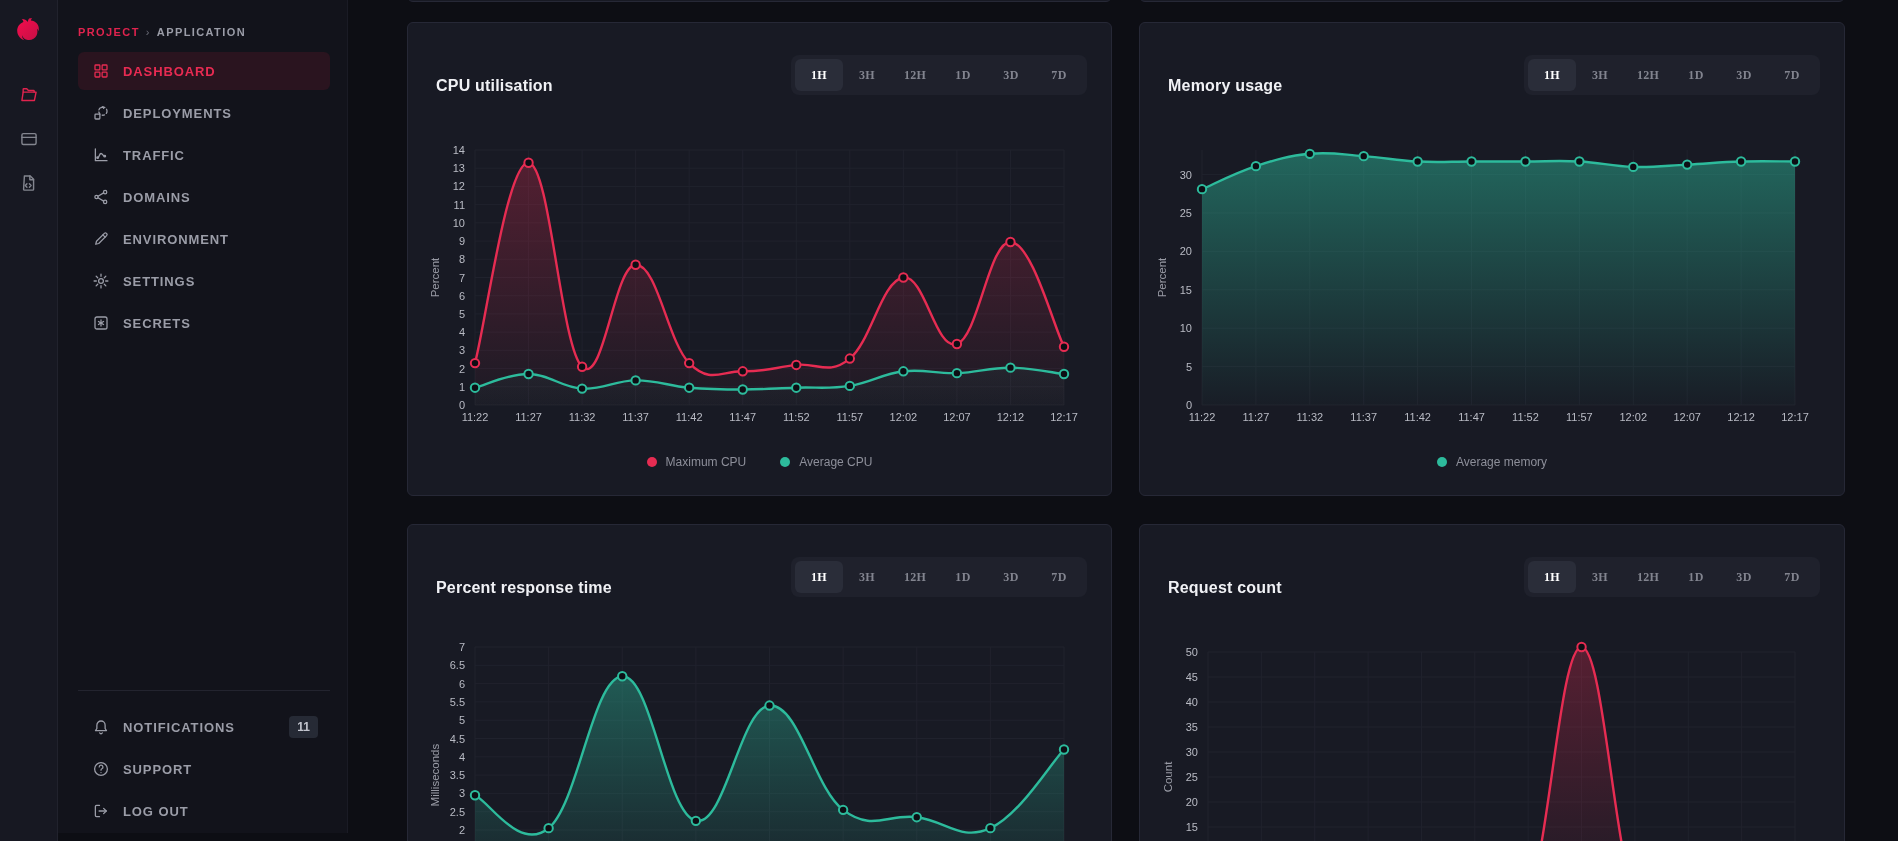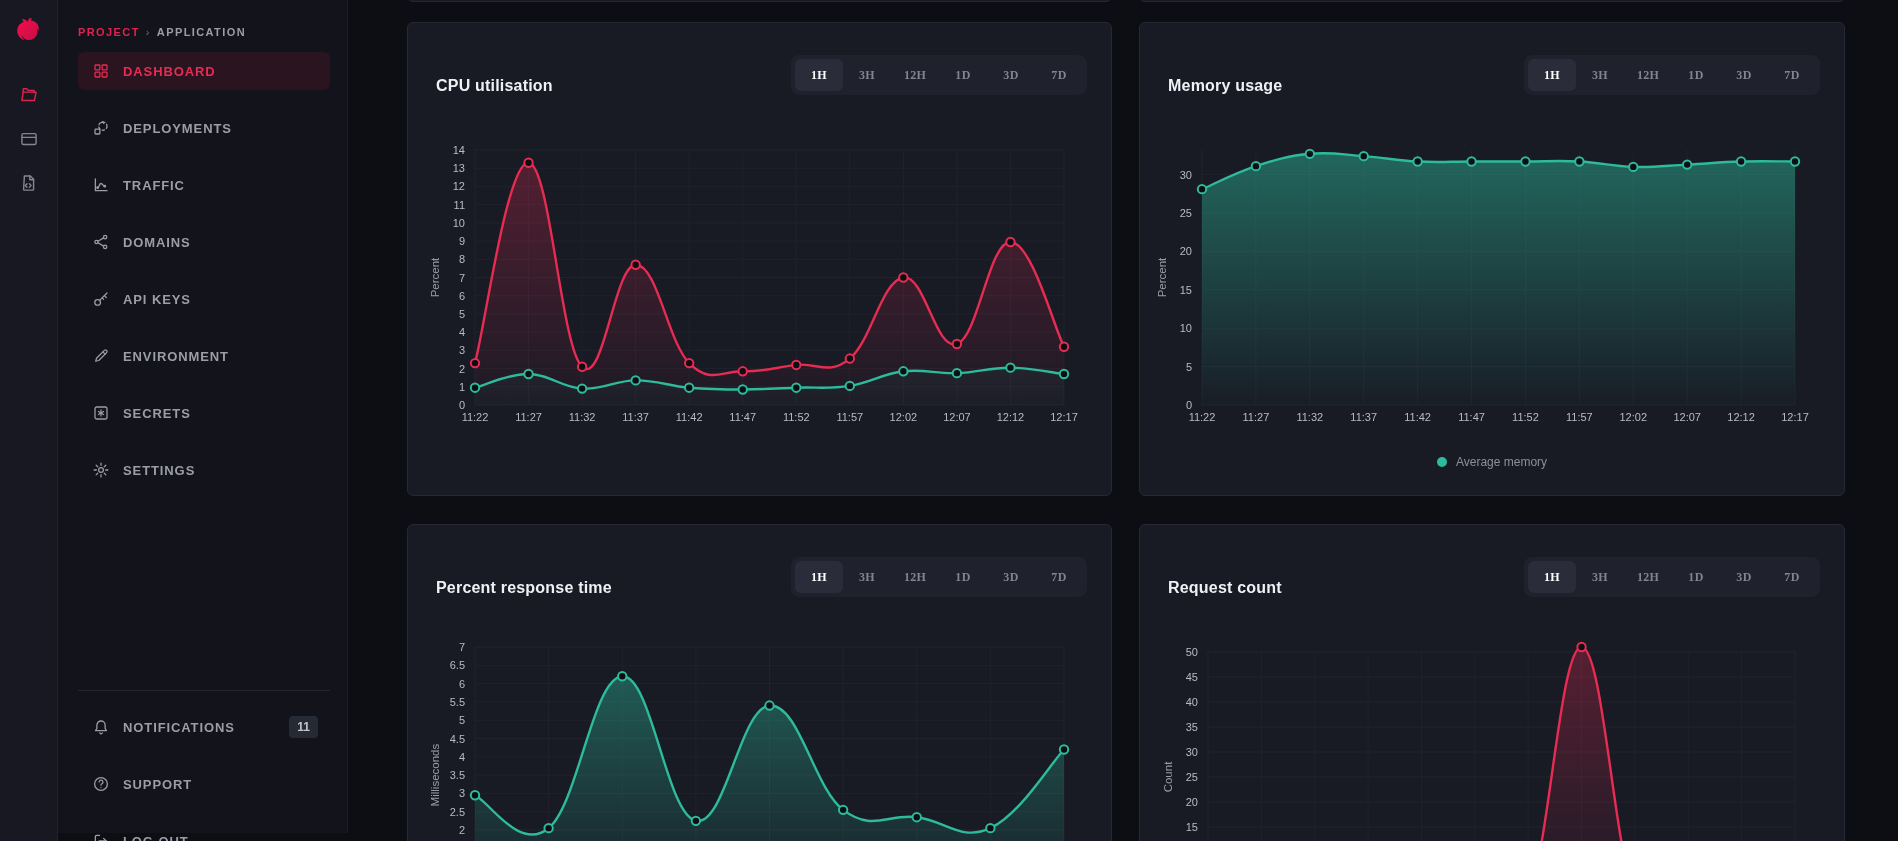--- a/index.html
+++ b/index.html
@@ -16,21 +16,21 @@
   .rail-ic{width:20px;height:20px;color:#83858f;cursor:pointer}
   .rail-ic.active{color:#e0234e}
   
   .sidebar{position:absolute;left:58px;top:0;width:290px;height:833px;background:#12131b;border-right:1px solid #1a1b25;box-sizing:border-box}
   .breadcrumb{position:absolute;left:20px;top:26px;font-size:11px;font-weight:700;letter-spacing:1.4px;white-space:nowrap}
   .breadcrumb .bc-project{color:#e0234e}
   .breadcrumb .bc-sep{color:#6b6d78;margin:0 6px;font-weight:400}
   .breadcrumb .bc-app{color:#9b9da8}
   .nav{position:absolute;left:20px;top:52px;width:252px}
   .nav.foot{top:708px}
-  .nav-item{height:38px;margin-bottom:19px;border-radius:6px;display:flex;align-items:center;padding:0 14px;box-sizing:border-box;
+  .nav-item{height:38px;margin-bottom:4px;border-radius:6px;display:flex;align-items:center;padding:0 14px;box-sizing:border-box;
     color:#9b9da8;font-size:13px;font-weight:600;letter-spacing:.9px;cursor:pointer;position:relative}
   .nav-item .icn{width:18px;height:18px;margin-right:13px;flex:0 0 auto}
   .nav-item.active{background:#2a141f;color:#e8literal}
   .nav-item.active{background:#2a141f;color:#e82b52}
   .badge{position:absolute;right:12px;top:50%;transform:translateY(-50%);background:#262a35;color:#c2c4cd;font-size:12px;font-weight:600;border-radius:4px;padding:4px 8px;letter-spacing:0}
   .divider{position:absolute;left:20px;top:690px;width:252px;height:1px;background:#23242f}
   .icn{display:inline-flex}
   .icn svg{width:100%;height:100%;display:block}
   
   .card{position:absolute;background:#181a24;border:1px solid #262836;border-radius:6px;box-sizing:border-box}
@@ -127,56 +127,45 @@
             <circle cx="17.5" cy="18.5" r="2.2"></circle>
             <path d="M8 11 15.5 6.5"></path>
             <path d="m8 13 7.5 4.5"></path>
           </svg>
         </span>
         <span class="nav-label">DOMAINS</span>
       </div>
       <div class="nav-item">
         <span class="icn">
           <svg viewBox="0 0 24 24" fill="none" stroke="currentColor" stroke-width="1.7" stroke-linecap="round" stroke-linejoin="round">
-            <circle cx="7.5" cy="16.5" r="3.8"></circle>
-            <path d="M10.5 13.5 20 4"></path>
-            <path d="m16.5 7.5 2.5 2.5"></path>
-            <path d="m13.5 10.5 2 2"></path>
-          </svg>
-        </span>
-        <span class="nav-label">API KEYS</span>
-      </div>
-      <div class="nav-item">
-        <span class="icn">
-          <svg viewBox="0 0 24 24" fill="none" stroke="currentColor" stroke-width="1.7" stroke-linecap="round" stroke-linejoin="round">
             <path d="m5 19 1-4L16.5 4.5a2 2 0 0 1 2.8 0l.2.2a2 2 0 0 1 0 2.8L9 18l-4 1z"></path>
             <path d="m14.5 6.5 3 3"></path>
           </svg>
         </span>
         <span class="nav-label">ENVIRONMENT</span>
+      </div>
+      <div class="nav-item">
+        <span class="icn">
+          <svg viewBox="0 0 24 24" fill="none" stroke="currentColor" stroke-width="1.7" stroke-linecap="round" stroke-linejoin="round">
+            <circle cx="12" cy="12" r="3.2"></circle>
+            <path d="M12 2.8v3M12 18.2v3M2.8 12h3M18.2 12h3M5.5 5.5l2.1 2.1M16.4 16.4l2.1 2.1M18.5 5.5l-2.1 2.1M7.6 16.4l-2.1 2.1"></path>
+          </svg>
+        </span>
+        <span class="nav-label">SETTINGS</span>
       </div>
       <div class="nav-item">
         <span class="icn">
           <svg viewBox="0 0 24 24" fill="none" stroke="currentColor" stroke-width="1.7" stroke-linecap="round" stroke-linejoin="round">
             <rect x="4" y="4" width="16" height="16" rx="2.5"></rect>
             <path d="M12 8v8"></path>
             <path d="m8.6 10 6.8 4"></path>
             <path d="m15.4 10-6.8 4"></path>
           </svg>
         </span>
         <span class="nav-label">SECRETS</span>
-      </div>
-      <div class="nav-item">
-        <span class="icn">
-          <svg viewBox="0 0 24 24" fill="none" stroke="currentColor" stroke-width="1.7" stroke-linecap="round" stroke-linejoin="round">
-            <circle cx="12" cy="12" r="3.2"></circle>
-            <path d="M12 2.8v3M12 18.2v3M2.8 12h3M18.2 12h3M5.5 5.5l2.1 2.1M16.4 16.4l2.1 2.1M18.5 5.5l-2.1 2.1M7.6 16.4l-2.1 2.1"></path>
-          </svg>
-        </span>
-        <span class="nav-label">SETTINGS</span>
       </div>
     </nav>
   <div class="divider"></div>
   <nav class="nav foot" id="footnav">
       <div class="nav-item">
         <span class="icn">
           <svg viewBox="0 0 24 24" fill="none" stroke="currentColor" stroke-width="1.7" stroke-linecap="round" stroke-linejoin="round">
             <path d="M12 4a5.5 5.5 0 0 0-5.5 5.5V14l-1.8 2.8h14.6L17.5 14V9.5A5.5 5.5 0 0 0 12 4z"></path>
             <path d="M10.3 19.8a1.8 1.8 0 0 0 3.4 0"></path>
           </svg>
@@ -310,20 +299,30 @@
         <text x="281.1818181818182" y="298" fill="#b9bbc4" font-size="11" text-anchor="middle">11:42</text>
         <text x="334.72727272727275" y="298" fill="#b9bbc4" font-size="11" text-anchor="middle">11:47</text>
         <text x="388.27272727272725" y="298" fill="#b9bbc4" font-size="11" text-anchor="middle">11:52</text>
         <text x="441.8181818181818" y="298" fill="#b9bbc4" font-size="11" text-anchor="middle">11:57</text>
         <text x="495.3636363636364" y="298" fill="#b9bbc4" font-size="11" text-anchor="middle">12:02</text>
         <text x="548.909090909091" y="298" fill="#b9bbc4" font-size="11" text-anchor="middle">12:07</text>
         <text x="602.4545454545455" y="298" fill="#b9bbc4" font-size="11" text-anchor="middle">12:12</text>
         <text x="656" y="298" fill="#b9bbc4" font-size="11" text-anchor="middle">12:17</text>
         <text x="31" y="154.5" fill="#9a9ca6" font-size="11.5" text-anchor="middle" transform="rotate(-90 31 154.5)">Percent</text>
       </svg>
+      <div class="legend">
+        <div class="legend-item">
+          <span class="legend-dot" style="background: rgb(230, 44, 82);"></span>
+          <span>Maximum CPU</span>
+        </div>
+        <div class="legend-item">
+          <span class="legend-dot" style="background: rgb(45, 187, 156);"></span>
+          <span>Average CPU</span>
+        </div>
+      </div>
     </div>
     <div class="card" style="left: 1139px; top: 22px; width: 706px; height: 474px;">
       <div class="card-header">
         <div class="card-title">Memory usage</div>
         <div class="range-group">
           <button class="range-btn active">1H</button>
           <button class="range-btn">3H</button>
           <button class="range-btn">12H</button>
           <button class="range-btn">1D</button>
           <button class="range-btn">3D</button>

